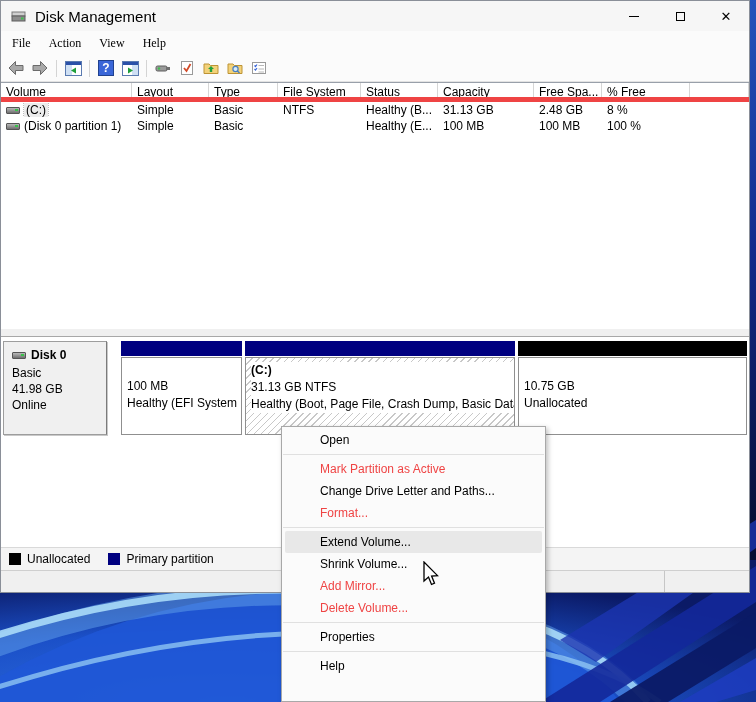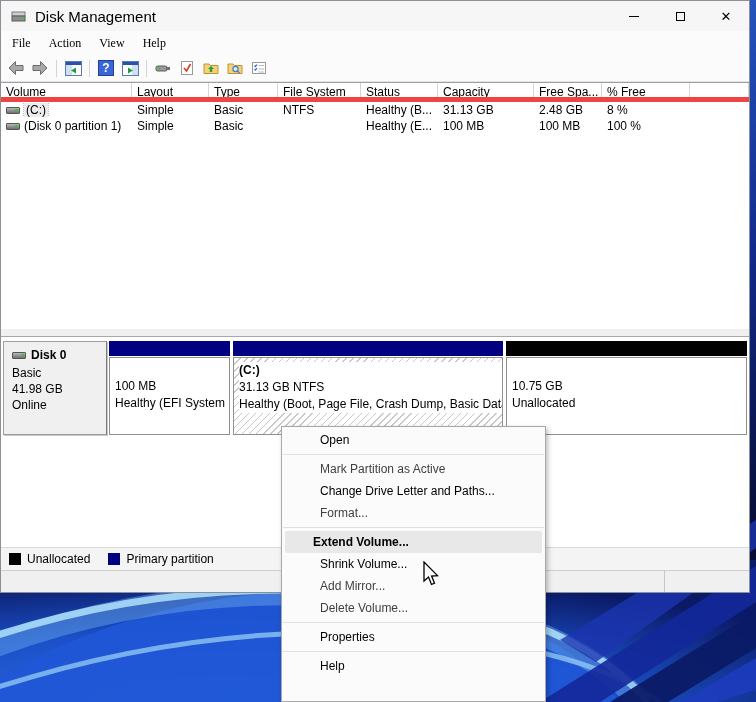--- a/index.html
+++ b/index.html
@@ -41,21 +41,21 @@
   .vol-cell { display:flex; align-items:center; gap:4px; }
   .drive-ico { width:14px; height:7px; background:linear-gradient(#b9b9b9,#6f6f6f); border:1px solid #555; border-radius:1px; position:relative; flex:0 0 auto; }
   .drive-ico::after { content:""; position:absolute; right:1px; top:1px; width:3px; height:2px; background:#39c24a; }
   .sel-text { background:#ececec; outline:1px dotted #bdbdbd; padding:0 2px; }
 
   
   .splitter { height:9px; background:#f0f0f0; border-top:1px solid #ffffff; border-bottom:1px solid #a8a8a8; flex:0 0 auto; }
 
   
   .disk-pane { flex:1; background:#fff; position:relative; }
-  .disk-row { position:absolute; left:2px; top:4px; right:2px; height:94px; display:flex; }
+  .disk-row { position:absolute; left:2px; top:4px; right:2px; height:94px; display:flex;gap:12px; }
   .disk-head { width:104px; background:#f0f0f0; border:1px solid #9d9d9d; border-right-color:#7b7b7b;
                box-shadow:1px 1px 0 #c9c9c9; padding:5px 0 0 8px; }
   .disk-head .dh-title { display:flex; align-items:center; gap:5px; font-weight:bold; margin-bottom:2px; }
   .disk-head div { line-height:16px; }
   .parts { flex:1; display:flex; gap:3px; padding-left:2px; }
   .part { display:flex; flex-direction:column; }
   .p1 { width:121px; } .p2 { width:270px; } .p3 { flex:1; }
   .part-bar { height:15px; flex:0 0 auto; }
   .part-body { flex:1; border:1px solid #8f8f8f; background:#fff; margin-top:1px; padding:4px 0 0 5px; overflow:hidden; }
   .part-body.hatched { background:repeating-linear-gradient(135deg,#ffffff 0 4px,#c8c8c8 4px 5px); }
@@ -73,22 +73,22 @@
   .statusbar { position:absolute; left:0; right:0; bottom:0; height:22px; background:#f0f0f0;
                border-top:1px solid #cfcfcf; display:flex; }
   .statusbar .panel1 { flex:1; border-right:1px solid #c6c6c6; }
   .statusbar .panel2 { width:84px; }
 
   
   .context-menu { position:absolute; left:281px; top:426px; width:265px; height:276px; z-index:3;
                   background:#fbfbfb; border:1px solid #a8a8a8; box-shadow:2px 2px 5px rgba(0,0,0,.25);
                   padding-top:2px; overflow:hidden; }
   .cm-item { height:22px; line-height:22px; padding-left:38px; white-space:nowrap; }
-  .cm-item.hl { background:#e8e8e8; border-radius:2px; margin:0 3px; padding-left:28px;font-weight:bold; }
-  .cm-item.disabled { color:#404040; }
+  .cm-item.hl { background:#e8e8e8; border-radius:2px; margin:0 3px; padding-left:35px; }
+  .cm-item.disabled { color:#ef4444; }
   .cm-sep { height:1px; background:#e0e0e0; margin:3px 1px; }
 
   
   .cursor { position:absolute; left:422px; top:561px; z-index:4; }
 
   svg { display:block; }
 </style>
 </head>
 <body>
 

